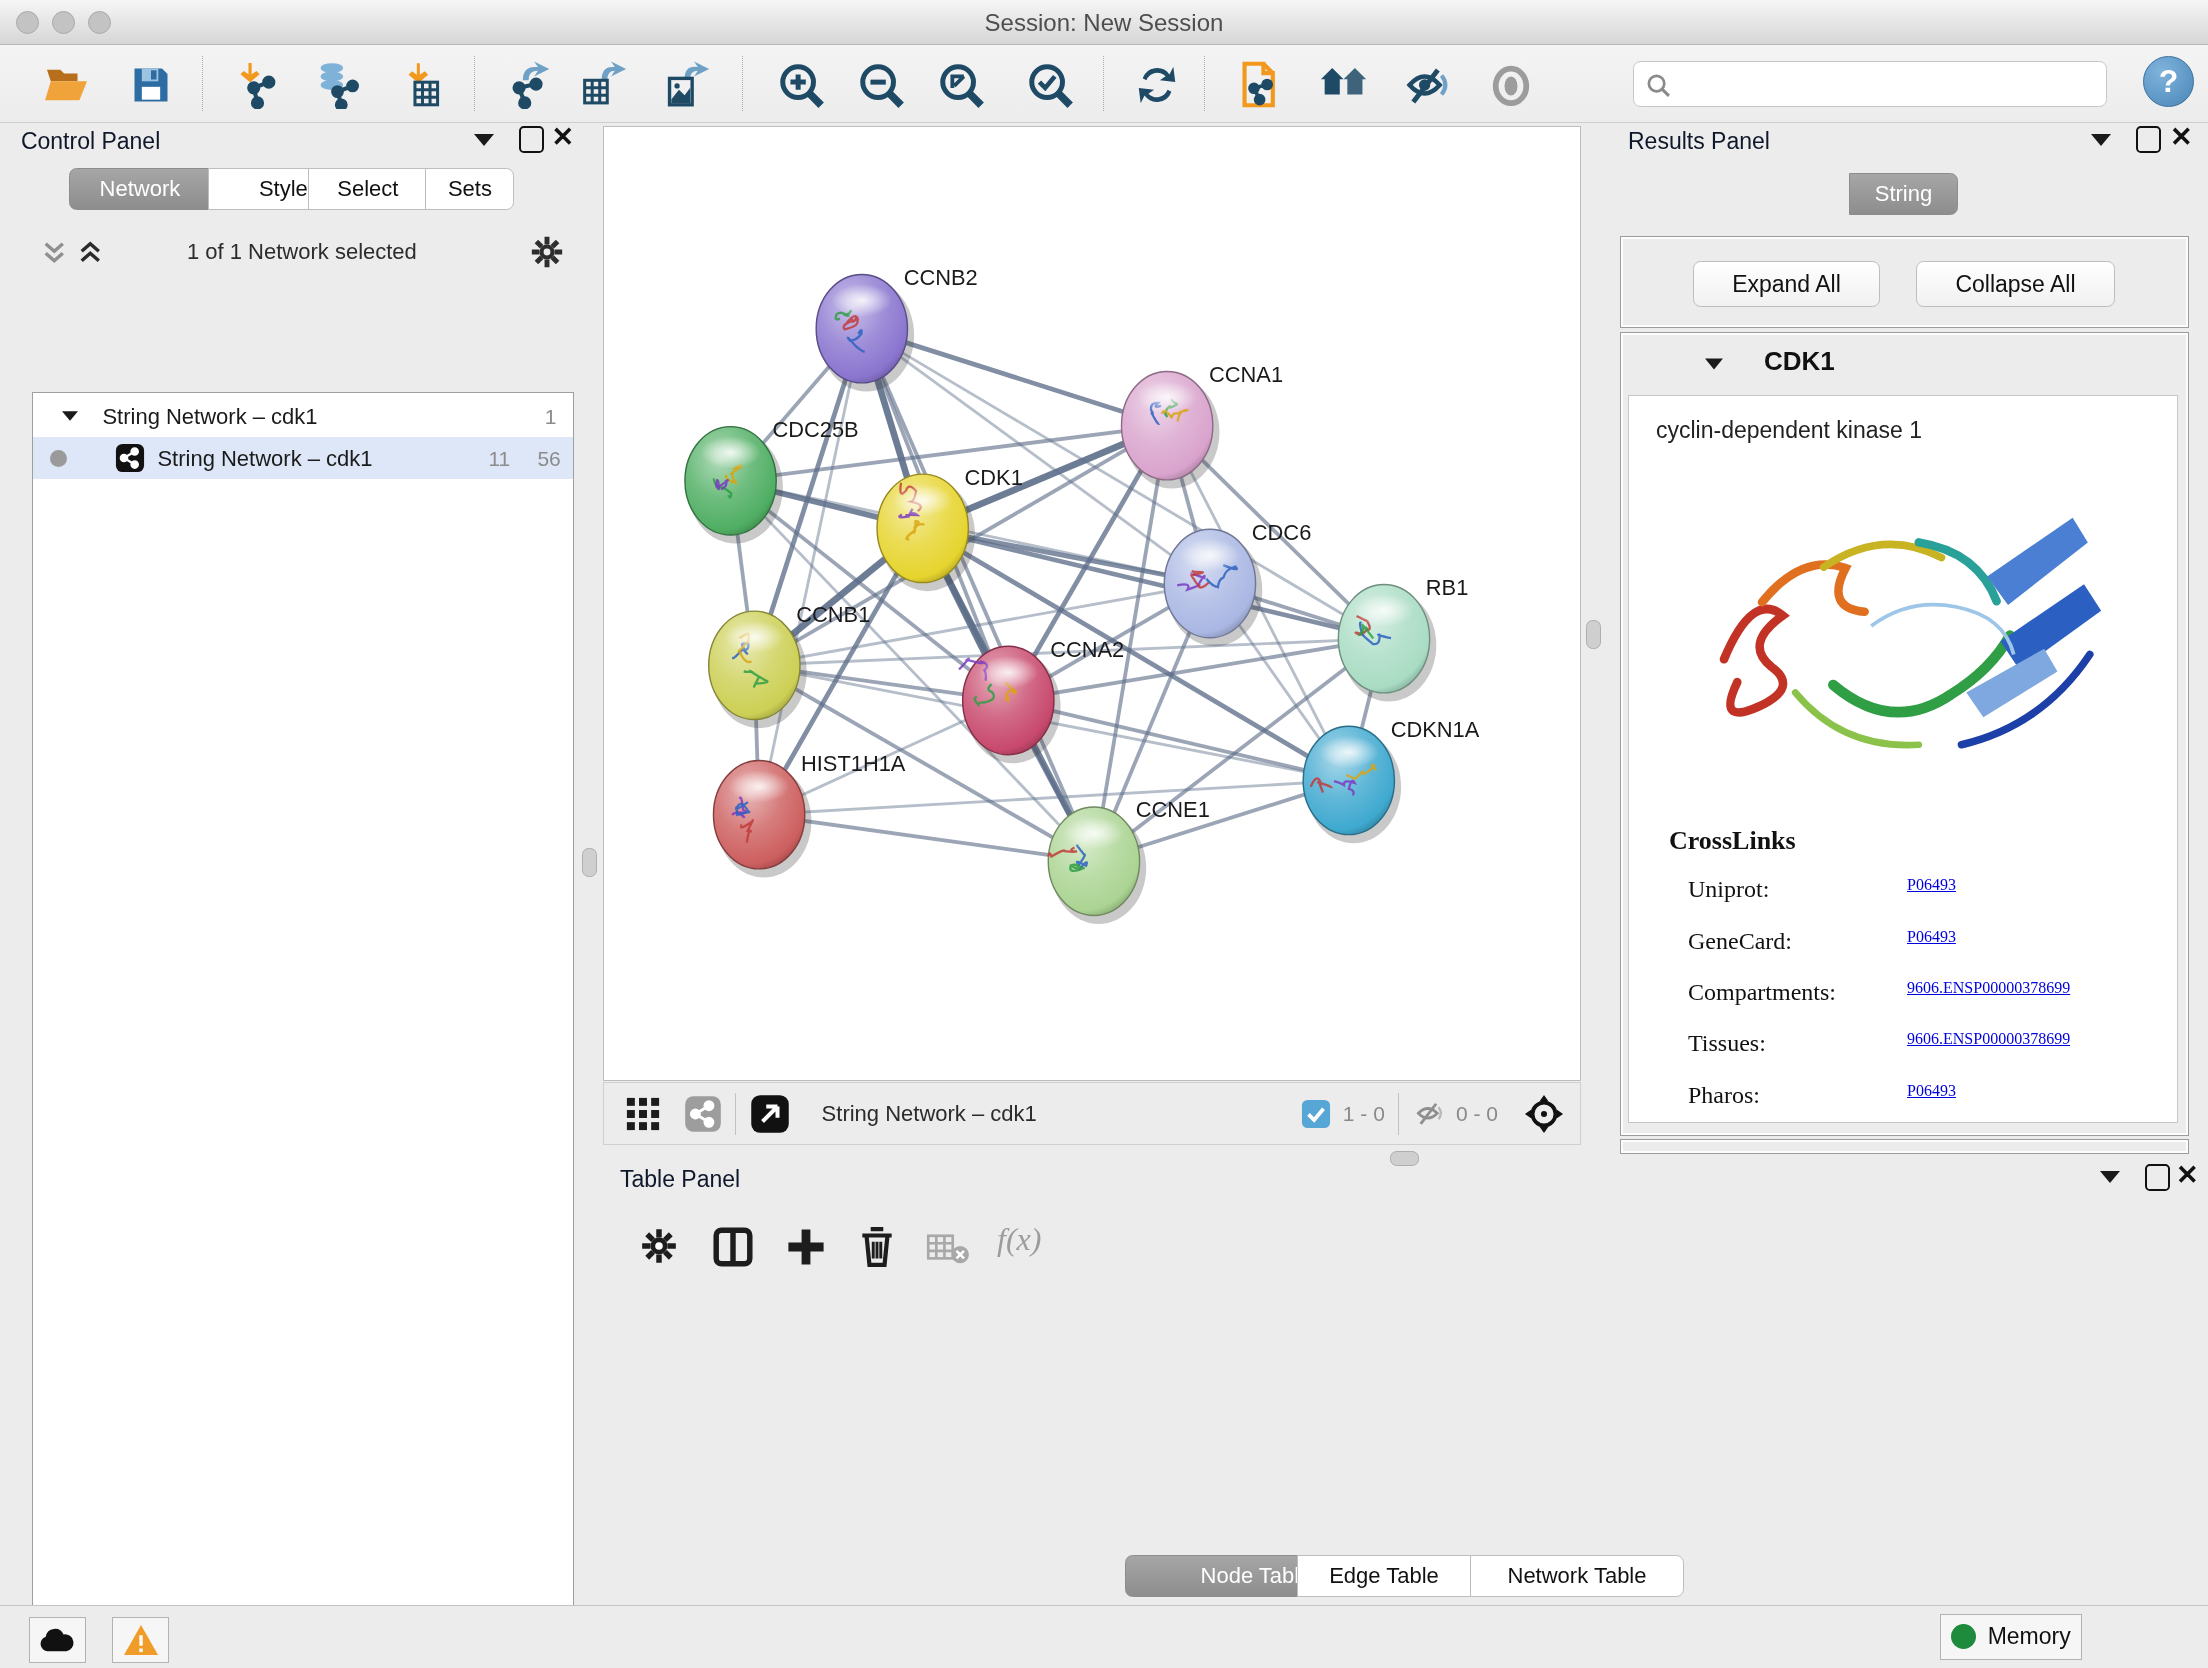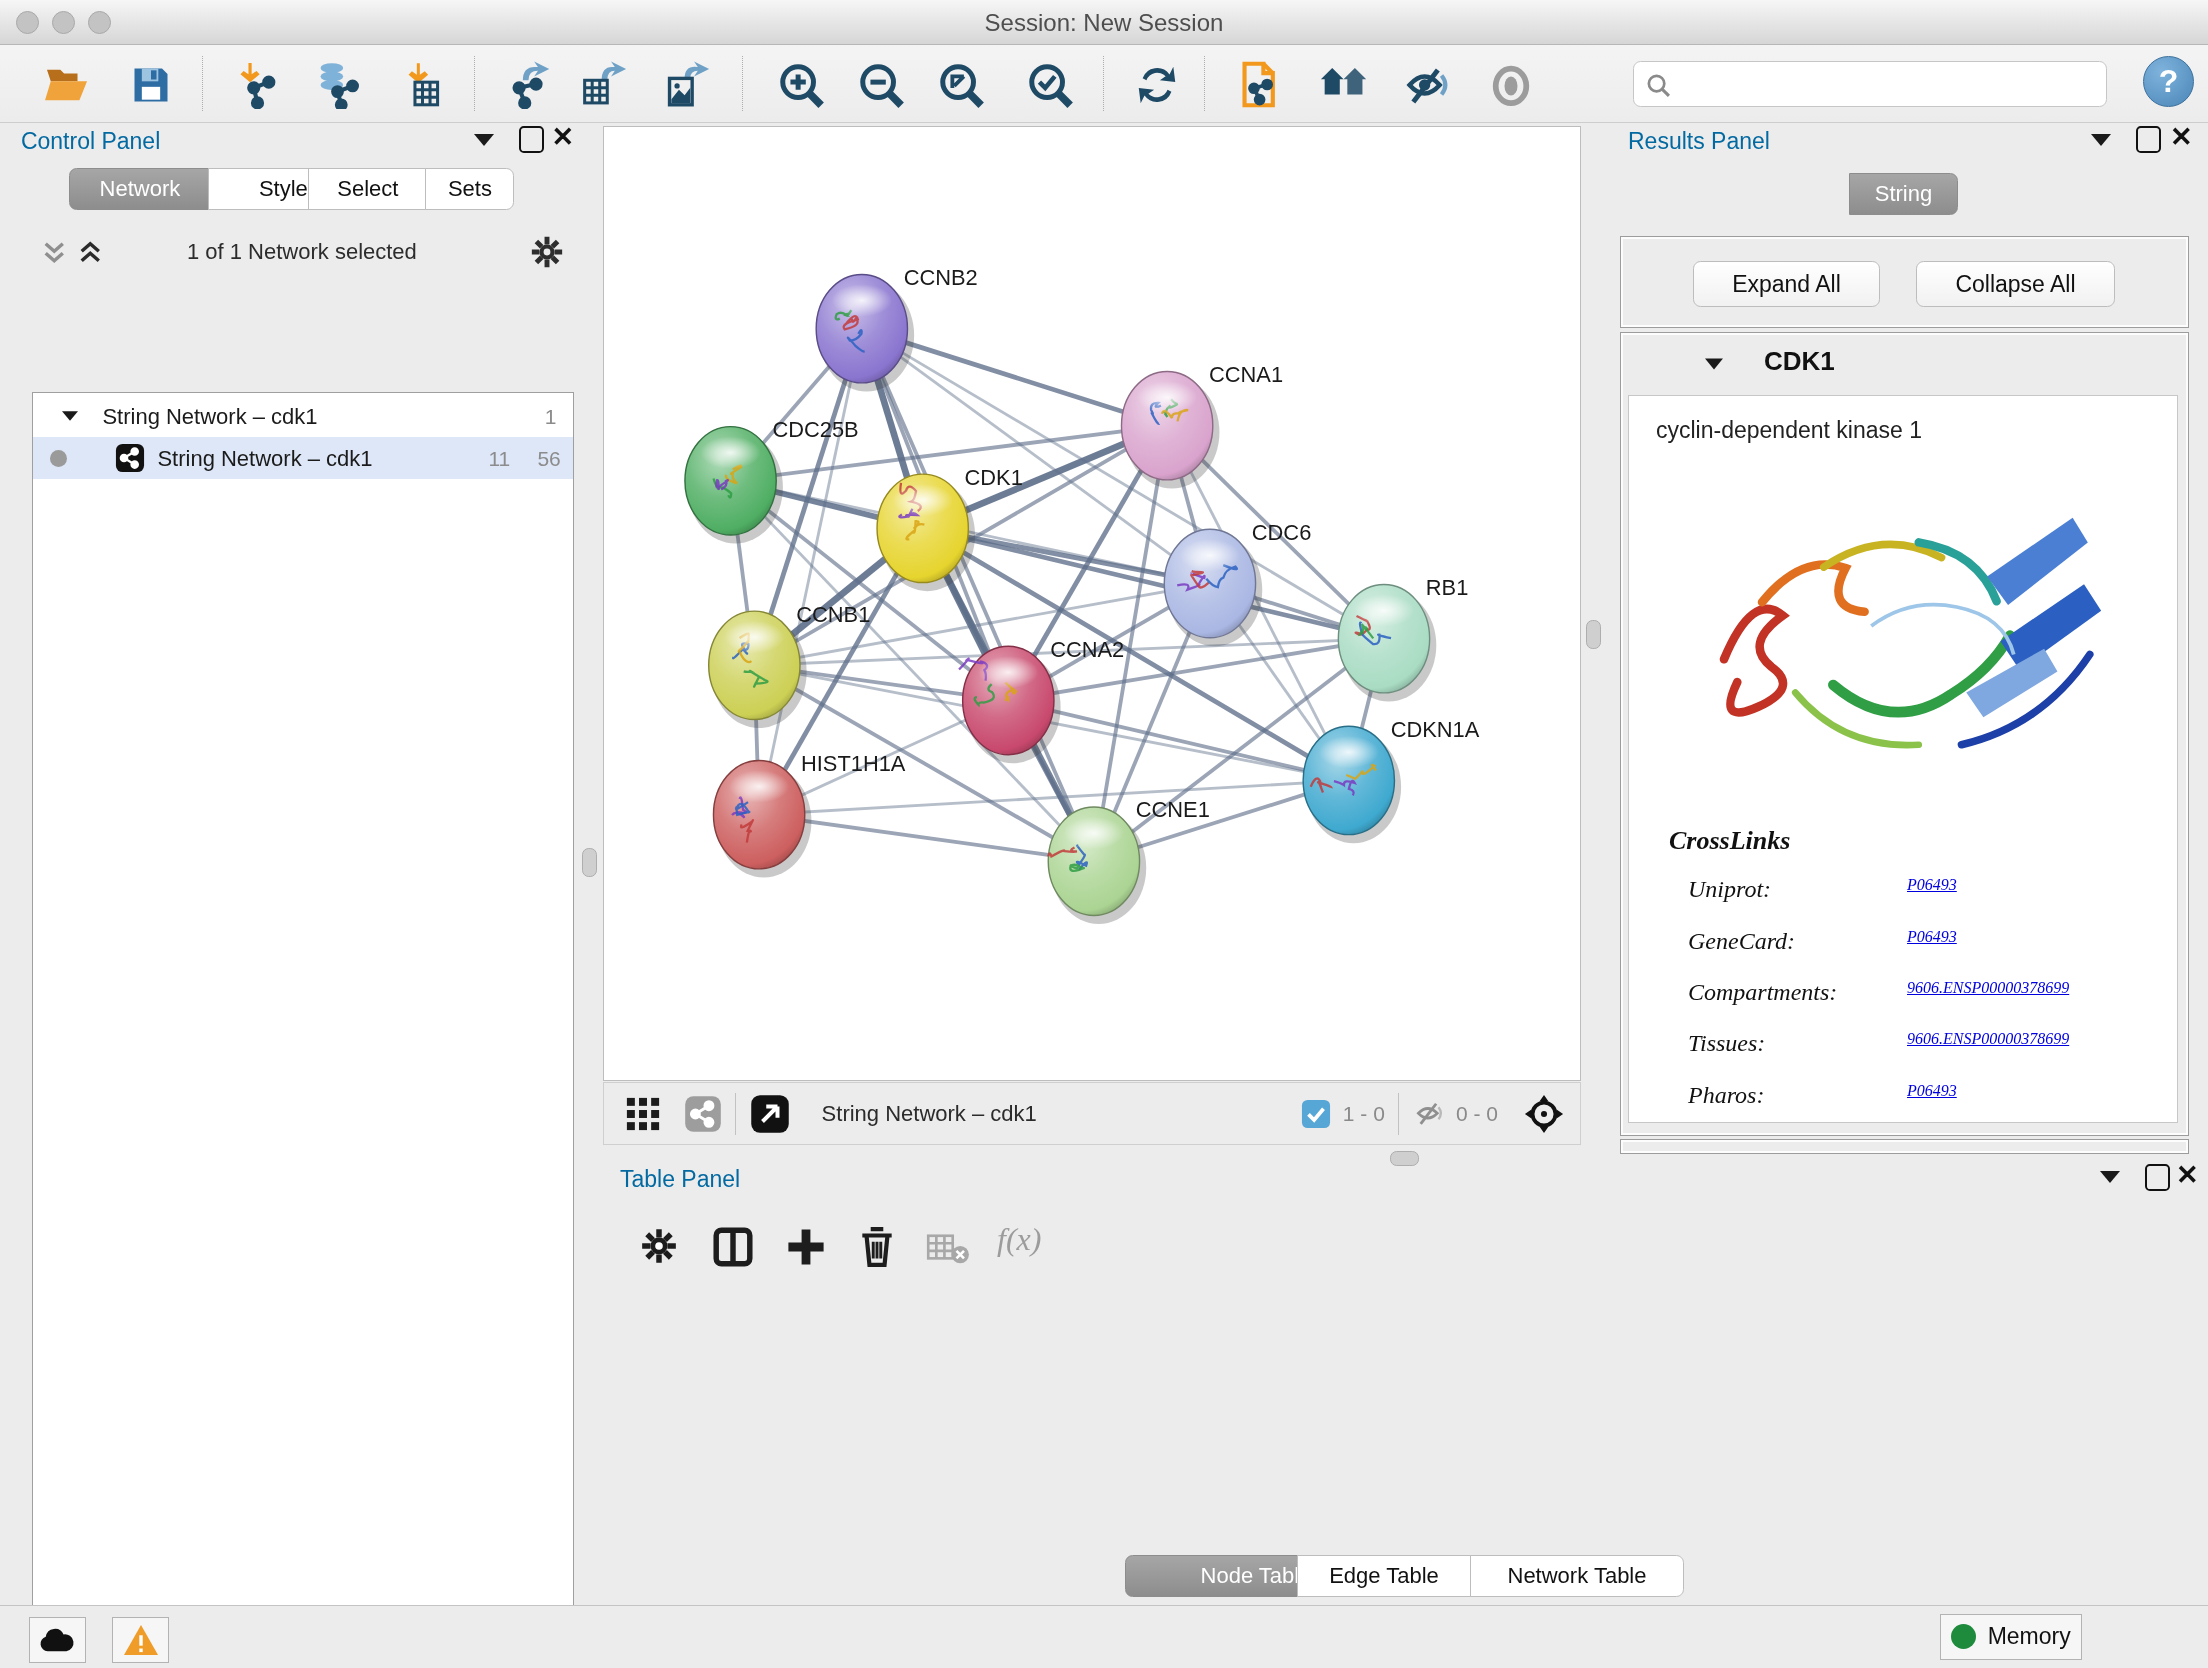--- a/index.html
+++ b/index.html
@@ -10,21 +10,21 @@
   .tl{width:21px;height:21px;border-radius:50%;background:#c3c3c3;border:1px solid #a9a9a9;top:10.5px;}
   .wtitle{width:100%;text-align:center;top:8.6px;font-size:24px;color:#4e4e4e;font-weight:500;}
   
   .toolbar{left:0;top:45px;width:2208px;height:77px;background:linear-gradient(#f4f4f4,#ececec);border-bottom:1px solid #cdcdcd;}
   .tsep{top:11.4px;width:0;height:55px;border-left:1.9px dotted #adadad;}
   .tbtn{top:13.3px;width:53px;height:53px;display:flex;align-items:center;justify-content:center;}
   .searchbox{top:16px;width:472px;height:44px;background:#fff;border:1px solid #c6c6c6;border-radius:7.6px;}
   .searchbox input{position:absolute;left:46px;top:3.8px;width:409px;height:32px;border:none;outline:none;font-size:21px;background:transparent;}
   .helpbtn{top:11.4px;width:49px;height:49px;border-radius:50%;background:radial-gradient(circle at 35% 30%,#7fb3dc,#4a86b8);border:1px solid #3a6f9c;color:#fff;font-size:32px;font-weight:bold;text-align:center;line-height:48px;}
   
-  .ptitle{font-size:23px;color:#0369a1;}
+  .ptitle{font-size:23px;color:#0f172a;}
   .pbtn-tri{width:0;height:0;border-left:10.5px solid transparent;border-right:10.5px solid transparent;border-top:12.4px solid #1a1a1a;}
   .pbtn-sq{width:21px;height:23px;border:2.9px solid #111;border-radius:4.8px;background:transparent;}
   .pbtn-x{font-size:27px;font-weight:bold;color:#111;line-height:23px;}
   .ttab{height:40px;background:#fff;border:1px solid #bdbdbd;display:flex;align-items:center;justify-content:center;font-size:22px;color:#111;}
   .ttab.sel{background:linear-gradient(#a6a6a6,#8d8d8d);color:#fff;border-color:#8d8d8d;}
   .ttab.first{border-radius:7.6px 0 0 7.6px;}
   .ttab.last{border-radius:0 7.6px 7.6px 0;}
   
   .treebox{left:21px;top:268px;width:540px;height:1299px;background:#fff;border:1.9px solid #9f9f9f;}
   .trow{position:absolute;left:0;width:100%;height:40px;}
@@ -35,21 +35,21 @@
   .canvas{left:603px;top:126px;width:978px;height:955px;background:#fff;border:1px solid #bdbdbd;box-sizing:border-box;}
   .nettools{left:603px;top:1082px;width:978px;height:63px;background:#ececec;border:1px solid #cfcfcf;box-sizing:border-box;display:flex;align-items:center;}
   .ntsep{width:0;height:42px;border-left:1px solid #c2c2c2;margin:0 13.3px;}
   .ntcount{font-size:21px;color:#8a8a8a;}
   .ovalh{width:13.3px;height:27px;border-radius:6.7px;background:#cfcfcf;border:1px solid #aeaeae;}
   .ovalw{width:27px;height:13.3px;border-radius:6.7px;background:#cfcfcf;border:1px solid #aeaeae;}
   
   .rbox{left:1620px;width:567px;background:#ececec;border:1px solid #9c9c9c;box-shadow:inset 0 0 0 1.9px #fdfdfd;}
   .rbtn{height:44px;background:linear-gradient(#ffffff,#f1f1f1);border:1px solid #bdbdbd;border-radius:7.6px;display:flex;align-items:center;justify-content:center;font-size:23px;color:#111;}
   .rinner{left:1628px;width:550px;background:#fff;border:1px solid #c7c7c7;box-sizing:border-box;}
-  .serif{font-family:"Liberation Serif",serif;font-style:italic;}
+  .serif{font-family:"Liberation Serif",serif;}
   .xl-label{font-size:24px;color:#111;}
   .xl-link{font-size:16px;color:#0000de;text-decoration:underline;}
   
   .statusbar{left:0;top:1605px;width:2208px;height:63px;background:#ececec;border-top:1px solid #c4c4c4;}
   .sbtn{top:11.4px;width:55px;height:44px;background:#f6f6f6;border:1px solid #b3b3b3;display:flex;align-items:center;justify-content:center;}
   .membtn{top:7.6px;left:1940px;width:140px;height:44px;background:#f6f6f6;border:1px solid #b3b3b3;display:flex;align-items:center;justify-content:center;gap:11.4px;font-size:23px;color:#111;}
   .memdot{width:25px;height:25px;border-radius:50%;background:#1e8a3c;}
   svg{display:block;}
 </style>
 </head>

